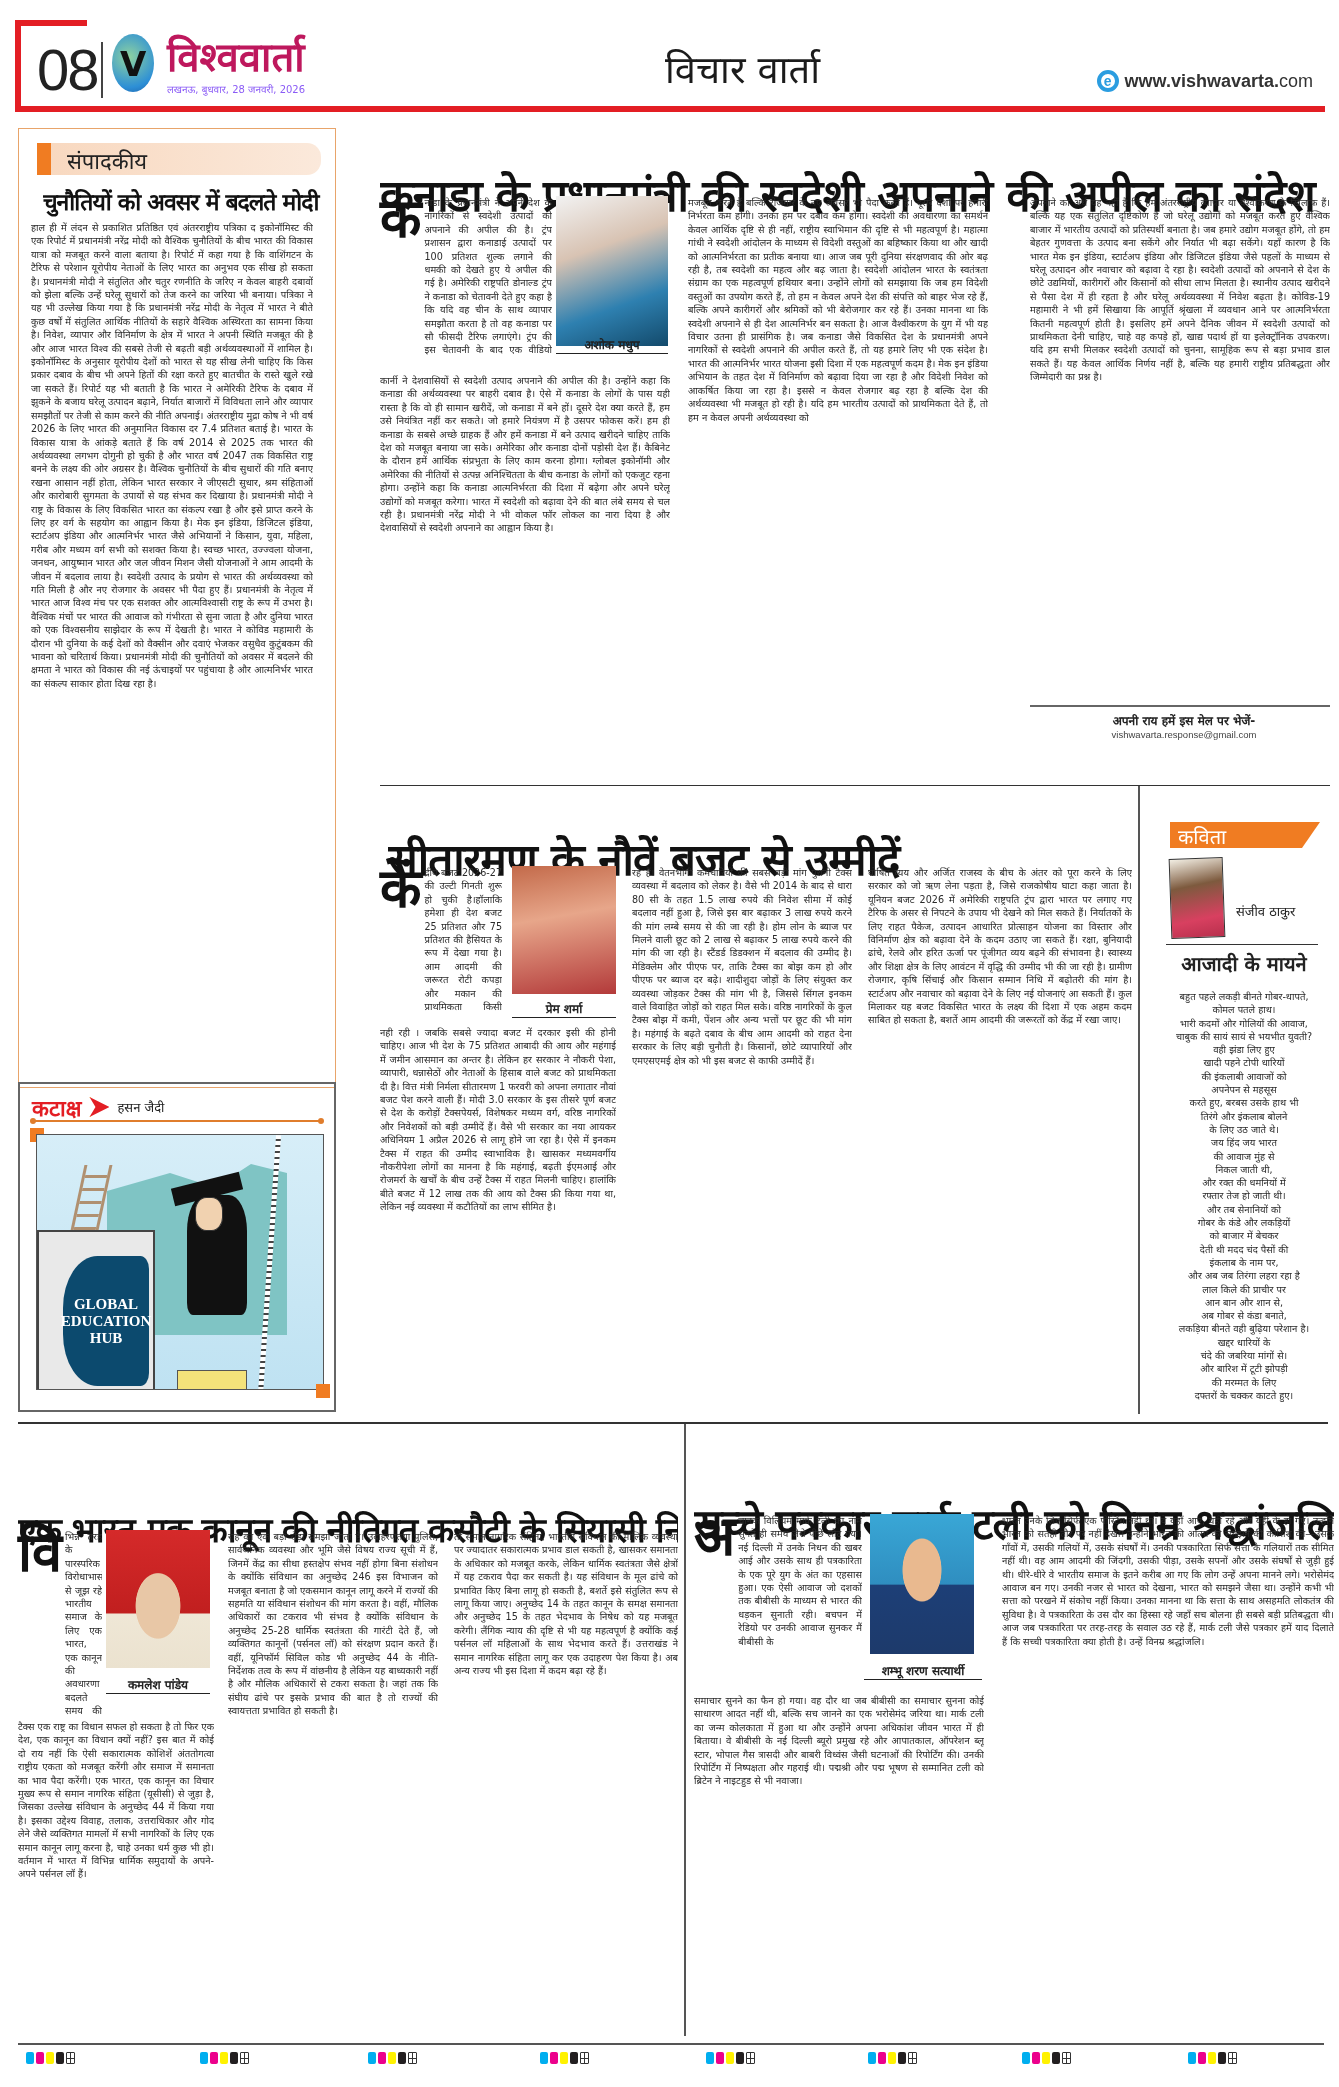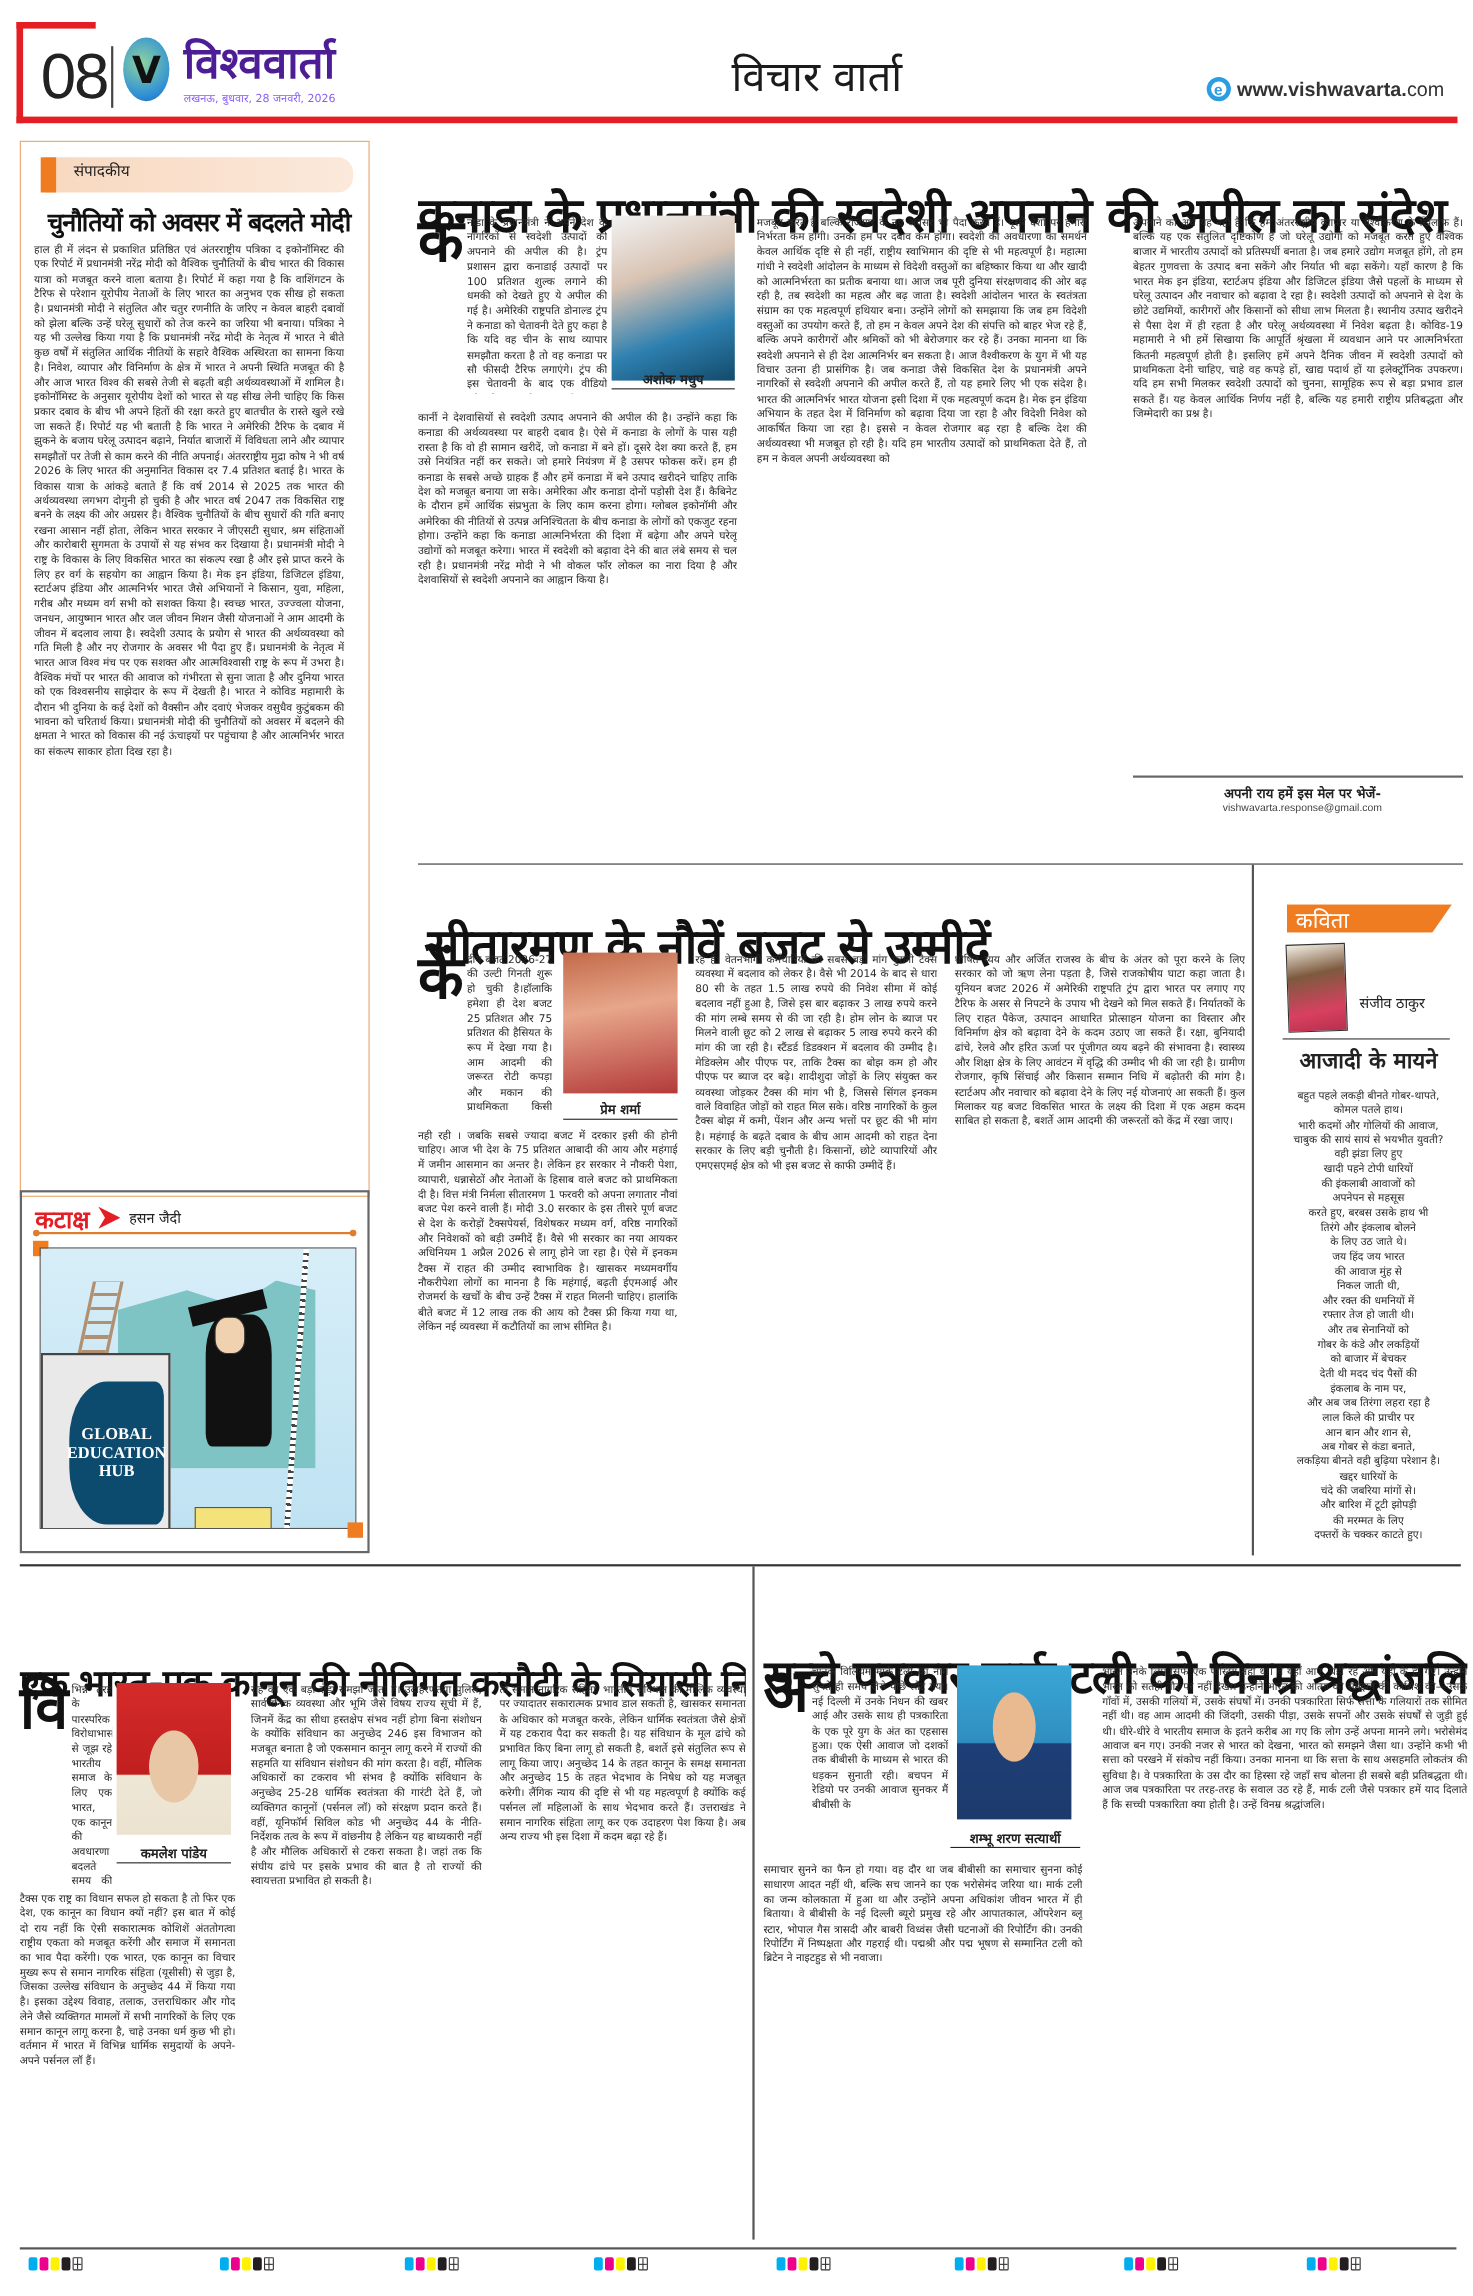--- a/index.html
+++ b/index.html
@@ -7,36 +7,36 @@
   body { font-family: "DejaVu Sans", sans-serif; color: #222; position: relative; }
 
   
   .mast { position: absolute; left: 15px; top: 20px; width: 1320px; height: 92px; }
   .mast-box { position: absolute; left: 0; top: 0; width: 72px; height: 92px; border-left: 6px solid #e31e24; border-top: 6px solid #e31e24; }
   .mast-bar { position: absolute; left: 0; top: 86px; width: 1310px; height: 6px; background: #e31e24; }
   .page-no { position: absolute; left: 22px; top: 16px; font-family: "Liberation Sans", sans-serif; font-size: 58px; font-weight: 400; color: #222; letter-spacing: -2px; }
   .mast-sep { position: absolute; left: 86px; top: 22px; width: 2px; height: 56px; background: #444; }
   .logo { position: absolute; left: 97px; top: 14px; width: 42px; height: 58px; border-radius: 50%; background: radial-gradient(circle at 40% 40%, #8fd3a0, #2d8fd6 70%, #1b5fa8); }
   .logo span { position: absolute; left: 8px; top: 10px; font: 900 34px "DejaVu Sans", sans-serif; color: #111; }
-  .brand { position: absolute; left: 152px; top: 8px; font-size: 40px; font-weight: 700; color: #4c1d95; }
+  .brand { position: absolute; left: 152px; top: 8px; font-size: 40px; font-weight: 700; color: #be185d; }
   .dateline { position: absolute; left: 152px; top: 62px; font-size: 10px; color: #8b5cf6; }
   .section-title { position: absolute; left: 650px; top: 22px; font-size: 38px; color: #1b1b1b; }
   .website { position: absolute; right: 22px; top: 50px; font-family: "Liberation Sans", sans-serif; font-size: 18px; font-weight: 700; color: #333; display: flex; align-items: center; gap: 6px; }
   .website .e-icon { width: 22px; height: 22px; border-radius: 50%; border: 4px solid #2b9de0; color: #2b9de0; font-weight: 900; font-size: 14px; display:flex; align-items:center; justify-content:center; }
   .website .tld { font-weight: 400; }
 
   
   .txt { font-size: 9.6px; line-height: 13.4px; color: #2a2a2a; text-align: justify; overflow: hidden; }
   .hl { font-weight: 700; color: #111; letter-spacing: -1px; white-space: nowrap; overflow: hidden; margin-top: 28px; }
 
   
   .editorial { position: absolute; left: 18px; top: 128px; width: 318px; height: 960px; border: 1px solid #e8a46a; padding: 8px 8px; }
   .ed-label { width: 280px; height: 32px; margin-left: 14px; margin-top: 6px; background: linear-gradient(90deg, #f8d8bf, #fbe9db); border-radius: 0 14px 14px 0; position: relative; }
   .ed-label::before { content: ""; position: absolute; left: -4px; top: 0; width: 14px; height: 32px; background: #f07c22; }
-  .ed-label span { position: absolute; left: 26px; top: 2px; font-size: 14px; color: #222; }
+  .ed-label span { position: absolute; left: 26px; top: 2px; font-size: 22px; color: #222; }
   .ed-title { font-size: 23px; margin: 10px 0 4px 16px; }
   .ed-body { margin-left: 4px; width: 282px; height: 860px; }
 
   
   .cartoon { position: absolute; left: 18px; top: 1082px; width: 318px; height: 330px; border: 2px solid #666; }
   .kataksh { position: absolute; left: 12px; top: 8px; display: flex; align-items: center; gap: 8px; }
   .kataksh .k-label { font-size: 22px; color: #e31e24; font-weight: 700; }
   .kataksh .arrow { width: 20px; height: 20px; background: #e31e24; clip-path: polygon(0 0, 100% 50%, 0 100%, 30% 50%); box-shadow: -6px 0 0 #ffe600; }
   .kataksh .artist { font-size: 13px; color: #222; }
   .k-line { position: absolute; left: 12px; top: 36px; width: 290px; height: 2px; background: #e07d2c; }

